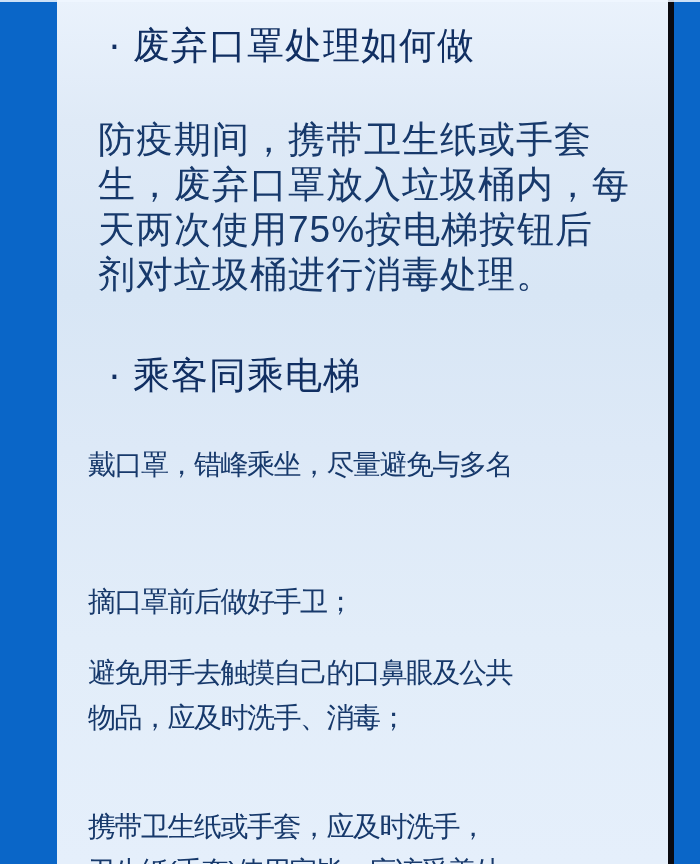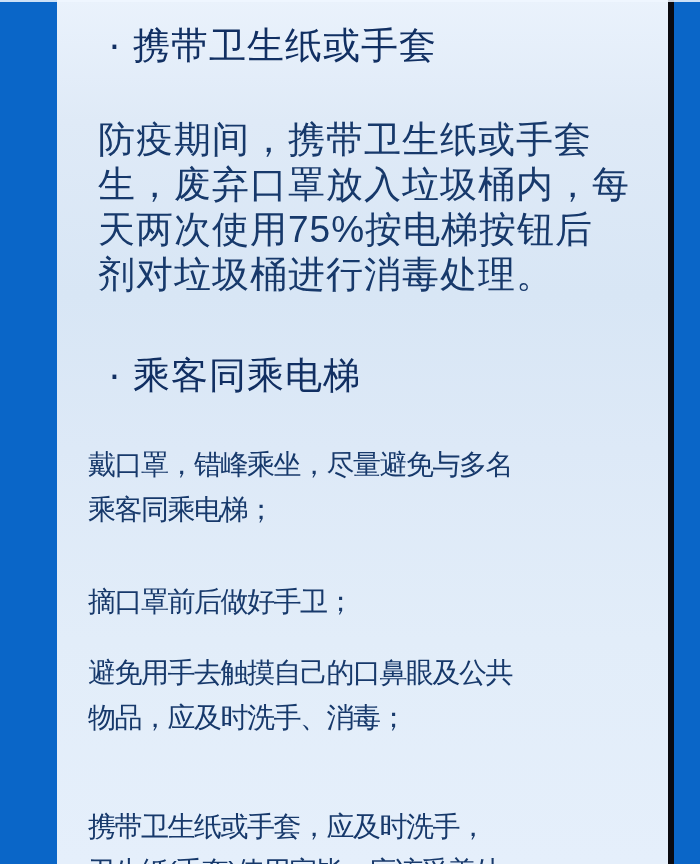--- a/index.html
+++ b/index.html
@@ -72,38 +72,37 @@
 </style>
 </head>
 <body>
 
 <div class="side-bar left"></div>
 
 <div class="content">
 
   <div class="heading h1">
     <span class="bullet">·</span>
-    <span>携带卫生纸或手套</span>
+    <span>废弃口罩处理如何做</span>
   </div>
 
   <div class="para first p1">
     <div class="text-line">防疫期间，携带卫生纸或手套</div>
     <div class="text-line">生，废弃口罩放入垃圾桶内，每</div>
     <div class="text-line">天两次使用75%按电梯按钮后</div>
     <div class="text-line">剂对垃圾桶进行消毒处理。</div>
   </div>
 
   <div class="heading h2">
     <span class="bullet">·</span>
     <span>乘客同乘电梯</span>
   </div>
 
   <div class="para tight p2a">
     <div class="text-line">戴口罩，错峰乘坐，尽量避免与多名</div>
-    <div class="text-line">乘客同乘电梯；</div>
   </div>
 
   <div class="para tight p2b">
     <div class="text-line">摘口罩前后做好手卫；</div>
   </div>
 
   <div class="para tight p2c">
     <div class="text-line">避免用手去触摸自己的口鼻眼及公共</div>
     <div class="text-line">物品，应及时洗手、消毒；</div>
   </div>

